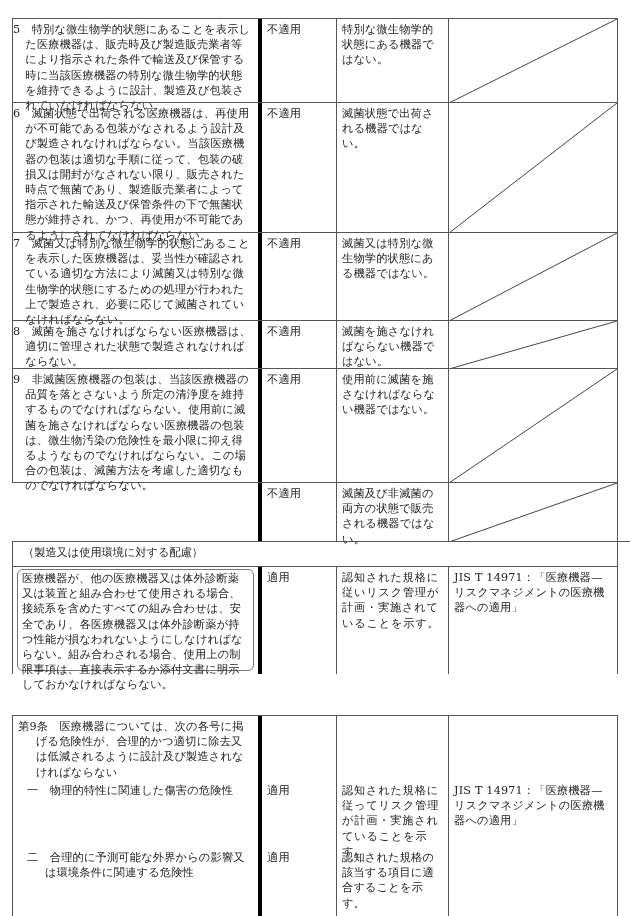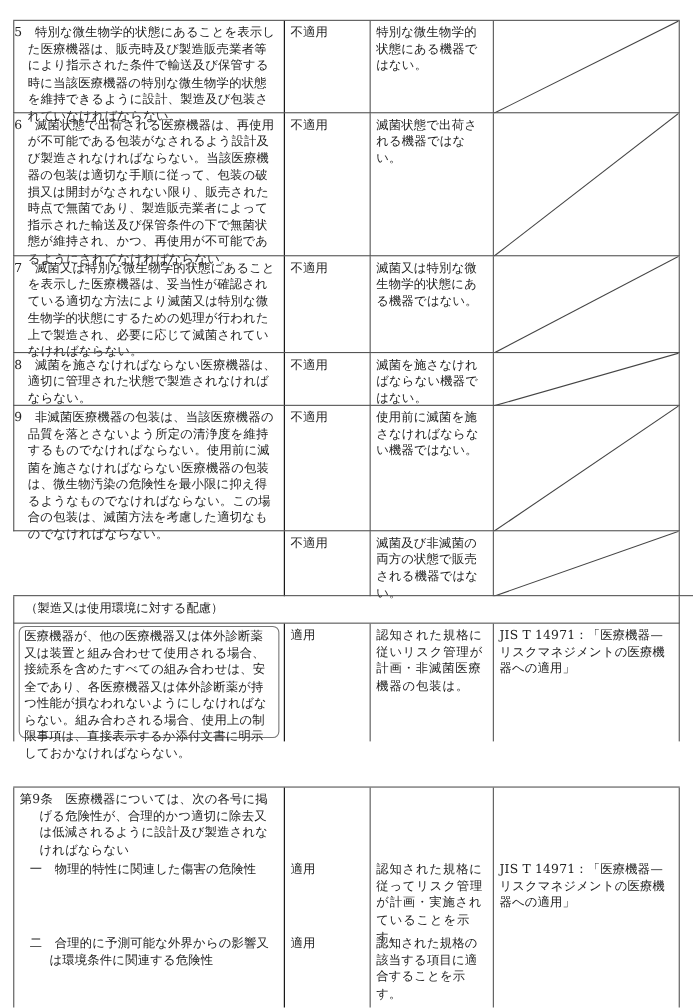--- a/index.html
+++ b/index.html
@@ -4,21 +4,21 @@
 <style>
   html, body { margin:0; padding:0; background:#fff; }
   body { width:630px; height:916px; position:relative; overflow:hidden;
          font-family:"DejaVu Serif", "Liberation Serif", serif; color:#222; }
   .page { position:absolute; left:0; top:0; width:630px; height:916px; }
   .tbl { position:absolute; left:12px; top:18px; width:606px; }
   .row { position:absolute; left:0; width:606px; border-top:1px solid #555; }
   .cell { position:absolute; top:0; bottom:0; box-sizing:border-box; padding:3px 4px 0 5px;
           font-size:11.2px; line-height:15.2px; letter-spacing:0.2px; }
   .c1 { left:0; width:246px; border-left:1.5px solid #555; }
-  .c2 { left:246px; width:78px; border-left:1px solid #000000; }
+  .c2 { left:246px; width:78px; border-left:4px solid #000000; }
   .c3 { left:324px; width:112px; border-left:1px solid #555; }
   .c4 { left:436px; width:170px; border-left:1px solid #555; border-right:1.5px solid #555; }
   .hang { padding-left:1.1em; text-indent:-1.1em; }
   .slash { position:absolute; left:0; top:0; width:100%; height:100%; }
   .slash svg { width:100%; height:100%; display:block; }
   .span-all { position:absolute; left:0; width:606px; top:0; bottom:0; box-sizing:border-box;
               border-left:1.5px solid #555; border-right:1.5px solid #555; padding:3px 4px 0 10px;
               font-size:11.2px; line-height:15.2px; }
   .paren { position:absolute; left:4px; right:4px; top:2px; bottom:3px; border:1px solid #777;
            border-radius:6px; padding:1px 4px; font-size:11.2px; line-height:15.2px; }
@@ -108,21 +108,21 @@
 
     <div class="row" style="top:523px; height:25px;padding-left:24px;">
       <div class="span-all">（製造又は使用環境に対する配慮）</div>
     </div>
 
     <div class="row" style="top:548px; height:107px;">
       <div class="cell c1" style="padding:0;">
         <div class="paren">医療機器が、他の医療機器又は体外診断薬又は装置と組み合わせて使用される場合、接続系を含めたすべての組み合わせは、安全であり、各医療機器又は体外診断薬が持つ性能が損なわれないようにしなければならない。組み合わされる場合、使用上の制限事項は、直接表示するか添付文書に明示しておかなければならない。</div>
       </div>
       <div class="cell c2">適用</div>
-      <div class="cell c3" style="letter-spacing:0.8px;">認知された規格に従いリスク管理が計画・非滅菌医療機器の包装は。</div>
+      <div class="cell c3" style="letter-spacing:0.8px;">認知された規格に従いリスク管理が計画・実施されていることを示す。</div>
       <div class="cell c4">JIS T 14971：「医療機器—リスクマネジメントの医療機器への適用」</div>
     </div>
 
     <div class="row" style="top:655px; height:237px;margin-top:42px;">
       <div class="cell c1" style="padding:0;">
         <div class="hang" style="position:absolute; left:5px; right:4px; top:3px; font-size:11.2px; line-height:15.2px; padding-left:1.6em; text-indent:-1.6em;">第9条　医療機器については、次の各号に掲げる危険性が、合理的かつ適切に除去又は低減されるように設計及び製造されなければならない</div>
         <div class="hang" style="position:absolute; left:14px; right:4px; top:67px; font-size:11.2px; line-height:15.2px; padding-left:1.6em; text-indent:-1.6em;">一　物理的特性に関連した傷害の危険性</div>
         <div class="hang" style="position:absolute; left:14px; right:4px; top:134px; font-size:11.2px; line-height:15.2px; padding-left:1.6em; text-indent:-1.6em;">二　合理的に予測可能な外界からの影響又は環境条件に関連する危険性</div>
       </div>
       <div class="cell c2" style="padding:0;">

